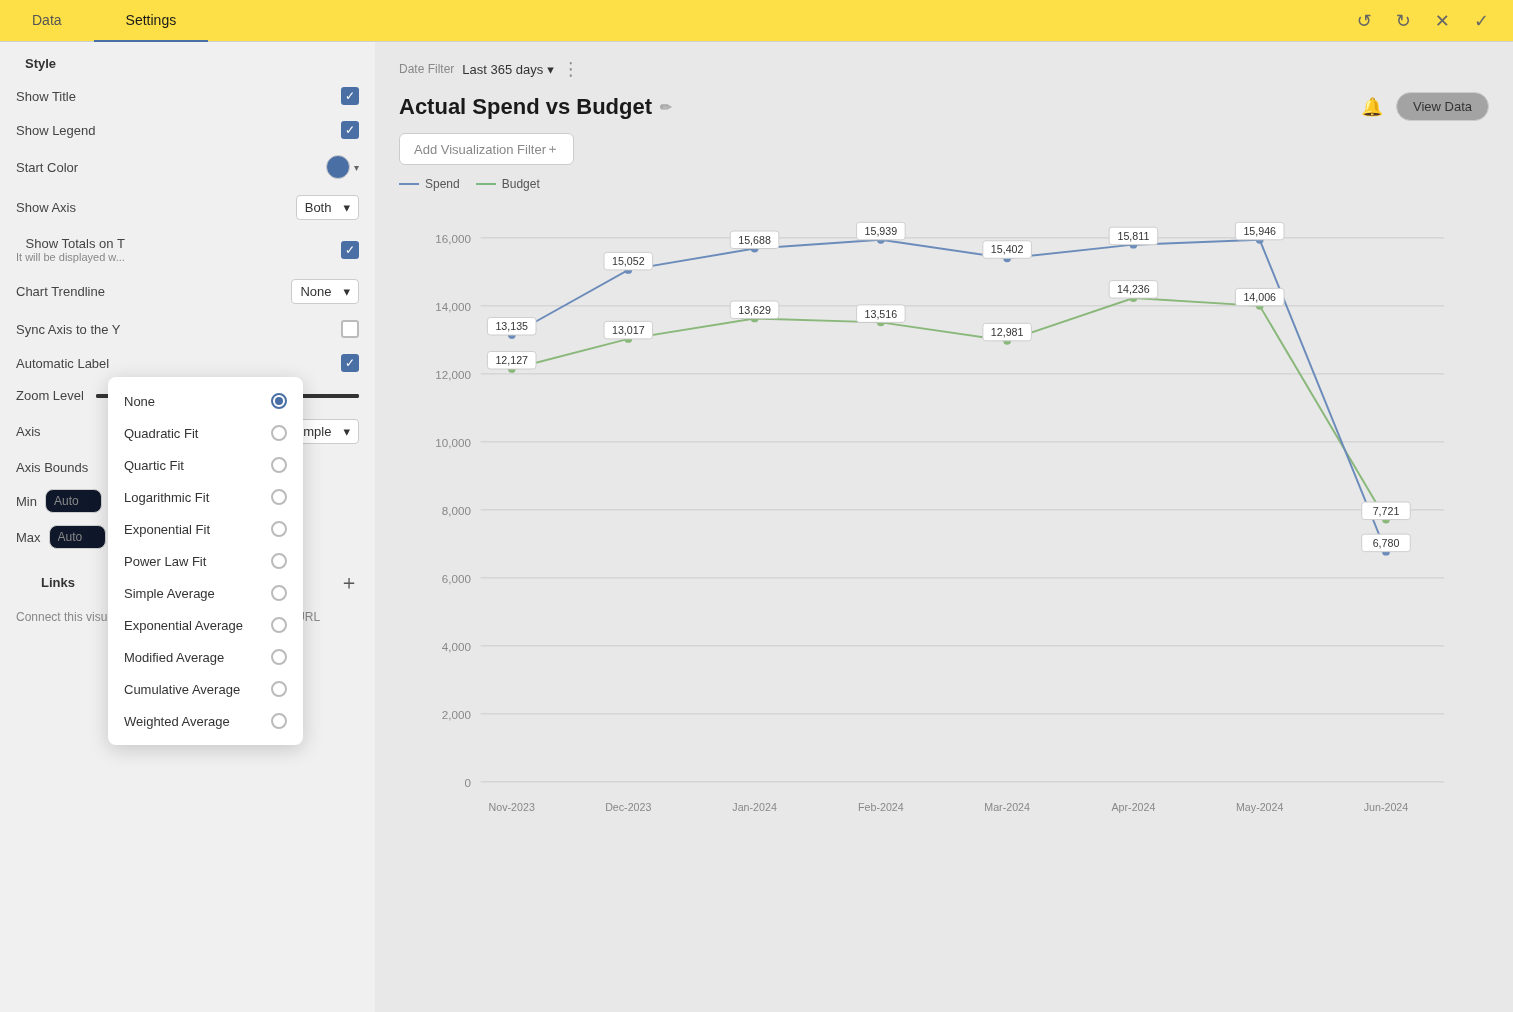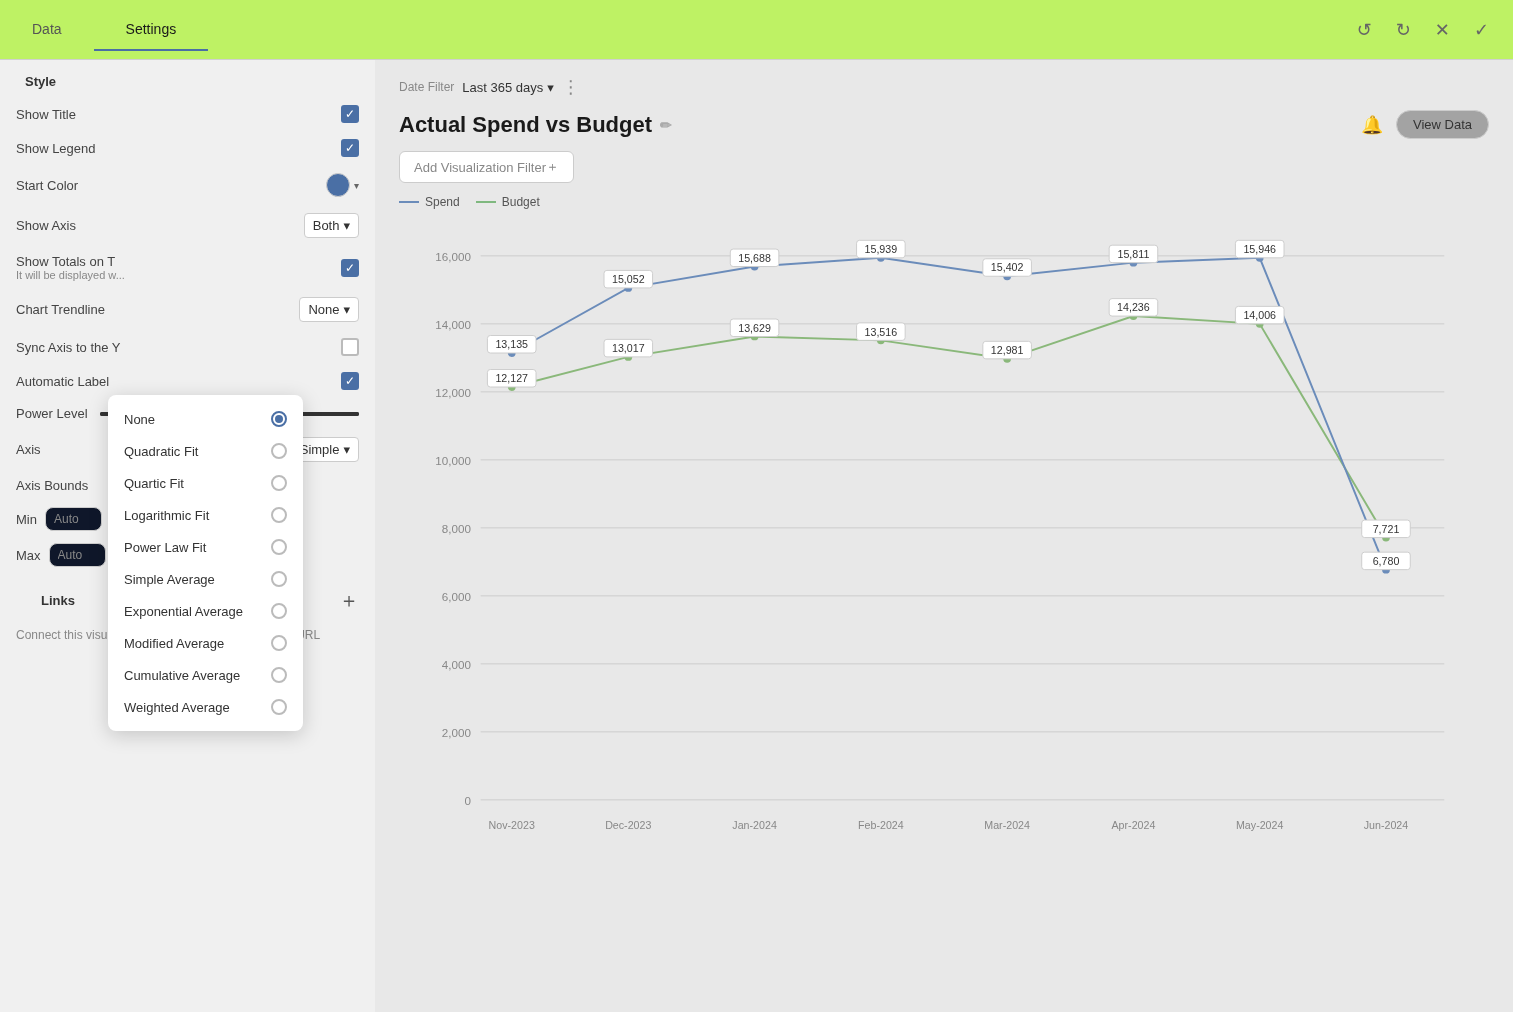--- a/index.html
+++ b/index.html
@@ -1,46 +1,46 @@
 <!DOCTYPE html>
 <html><head>
   <meta charset="utf-8">
   <style>
     * { box-sizing: border-box; margin: 0; padding: 0; }
     body { font-family: -apple-system, BlinkMacSystemFont, 'Segoe UI', sans-serif; background: #e8e8e8; width: 1513px; height: 1012px; overflow: hidden; display: flex; flex-direction: column; }
 
     
-    .top-bar { display: flex; align-items: center; background: #bef264; border-bottom: 1px solid #d0d0d0; height: 60px; text-align: center; }
+    .top-bar { display: flex; align-items: center; background: #fde047; border-bottom: 1px solid #d0d0d0; height: 42px; text-align: center; }
     .tab { padding: 12px 32px; font-size: 14px; color: #555; cursor: pointer; border-bottom: 2px solid transparent; }
     .tab.active { color: #1a1a1a; border-bottom: 2px solid #4a6fa5; font-weight: 500; }
     .top-bar-actions { margin-left: auto; display: flex; align-items: center; gap: 16px; padding-right: 20px; }
     .top-bar-icon { color: #666; cursor: pointer; font-size: 18px; padding: 4px; }
 
     
     .main { display: flex; flex: 1; overflow: hidden; }
 
     
     .left-panel { width: 375px; background: #f0f0f0; overflow-y: auto; flex-shrink: 0; position: relative; }
     .section-label { font-size: 13px; font-weight: 600; color: #333; padding: 14px 25px 8px; }
-    .setting-row { display: flex; align-items: center; justify-content: space-between; padding: 8px 16px; font-size: 13px; color: #444; }
+    .setting-row { display: flex; align-items: center; justify-content: space-between; padding: 8px 16px; font-size: 13px; color: #444; text-align: right; }
     .setting-row-label { font-size: 13px; color: #444; }
     .setting-row-sub { font-size: 11px; color: #888; }
 
     
     .checkbox-blue { width: 18px; height: 18px; background: #4a6fa5; border-radius: 3px; display: flex; align-items: center; justify-content: center; flex-shrink: 0; }
     .checkbox-blue::after { content: '✓'; color: white; font-size: 12px; }
     .checkbox-square-empty { width: 18px; height: 18px; border: 2px solid #bbb; border-radius: 3px; background: white; flex-shrink: 0; }
 
     
     .color-swatch { width: 24px; height: 24px; border-radius: 50%; background: #4a6fa5; border: 1px solid #ccc; }
     .swatch-row { display: flex; align-items: center; gap: 4px; }
     .dropdown-arrow { font-size: 10px; color: #666; }
 
     
-    .dropdown-select { background: white; border: 1px solid #ccc; border-radius: 4px; padding: 4px 8px; font-size: 13px; color: #333; display: flex; align-items: center; gap: 4px; cursor: pointer; }
+    .dropdown-select { background: white; border: 1px solid #ccc; border-radius: 4px; padding: 4px 8px; font-size: 13px; color: #333; display: flex; align-items: center; gap: 12px; cursor: pointer; }
     .slider-track { width: 100%; height: 4px; background: #333; border-radius: 2px; position: relative; }
     .axis-bounds-row { display: flex; align-items: center; padding: 6px 16px; gap: 8px; font-size: 13px; color: #444; }
     .axis-input { border: 1px solid #ccc; border-radius: 8px; padding: 4px 8px; font-size: 12px; color: #888; background: #0f172a; width: 57px; }
 
     
     .trendline-popup { position: absolute; top: 335px; left: 108px; width: 195px; background: white; border-radius: 8px; box-shadow: 0 4px 20px rgba(0,0,0,0.18); z-index: 100; padding: 8px 0; }
     .trendline-option { display: flex; align-items: center; justify-content: space-between; padding: 8px 16px; font-size: 13px; color: #333; cursor: pointer; }
     .radio-checked { width: 16px; height: 16px; border-radius: 50%; border: 2px solid #4a6fa5; background: white; display: flex; align-items: center; justify-content: center; flex-shrink: 0; }
     .radio-checked::after { content: ''; width: 8px; height: 8px; border-radius: 50%; background: #4a6fa5; display: block; }
     .radio-unchecked { width: 16px; height: 16px; border-radius: 50%; border: 2px solid #bbb; background: white; flex-shrink: 0; }
@@ -135,21 +135,21 @@
       <span class="setting-row-label">Sync Axis to the Y</span>
       <div class="checkbox-square-empty"></div>
     </div>
 
     <div class="setting-row">
       <span class="setting-row-label">Automatic Label</span>
       <div class="checkbox-blue"></div>
     </div>
 
     <div class="setting-row">
-      <span class="setting-row-label">Power Level</span>
+      <span class="setting-row-label">Zoom Level</span>
       <div style="display:flex;align-items:center;gap:6px;flex:1;margin-left:12px;">
         <div class="slider-track">
           <div style="width:100%;height:4px;background:#333;border-radius:2px;"></div>
         </div>
       </div>
     </div>
 
     <div class="setting-row">
       <span class="setting-row-label">Axis</span>
       <div class="dropdown-select">
@@ -184,20 +184,24 @@
       <div class="trendline-option">
         <span>Quadratic Fit</span>
         <div class="radio-unchecked"></div>
       </div>
       <div class="trendline-option">
         <span>Quartic Fit</span>
         <div class="radio-unchecked"></div>
       </div>
       <div class="trendline-option">
         <span>Logarithmic Fit</span>
+        <div class="radio-unchecked"></div>
+      </div>
+      <div class="trendline-option">
+        <span>Exponential Fit</span>
         <div class="radio-unchecked"></div>
       </div>
       <div class="trendline-option">
         <span>Power Law Fit</span>
         <div class="radio-unchecked"></div>
       </div>
       <div class="trendline-option">
         <span>Simple Average</span>
         <div class="radio-unchecked"></div>
       </div>

